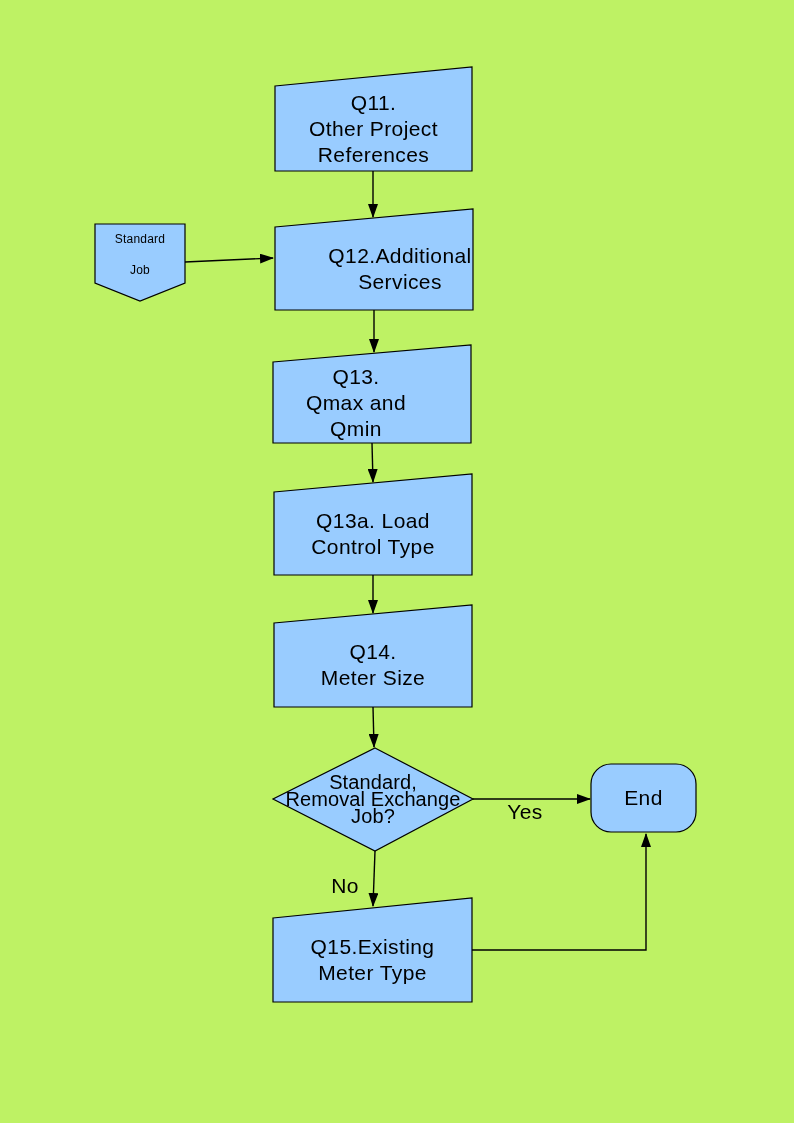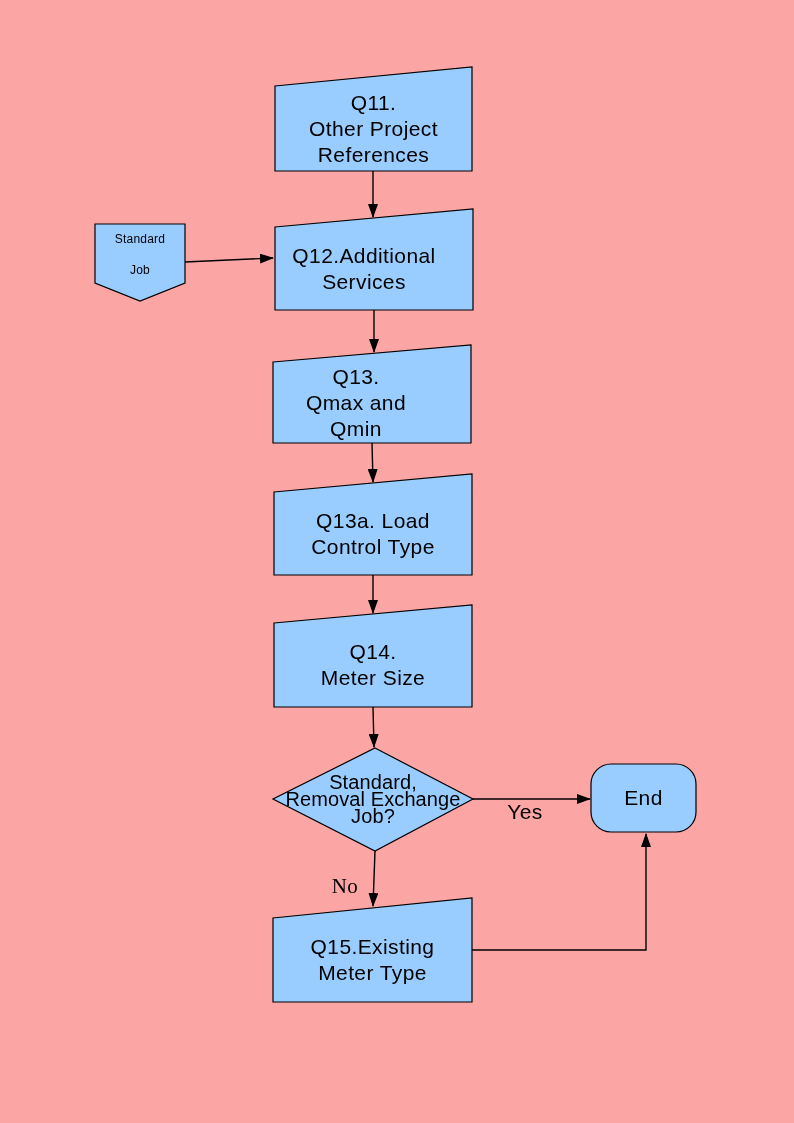--- a/index.html
+++ b/index.html
@@ -4,21 +4,21 @@
 <style>
   html, body {
     margin: 0;
     padding: 0;
     background: #ffffff;
   }
   .page {
     position: relative;
     width: 794px;
     height: 1123px;
-    background: #fca5a5;
+    background: #bef264;
     font-family: "Liberation Sans", sans-serif;
     overflow: hidden;
   }
   .diagram-svg {
     position: absolute;
     left: 0;
     top: 0;
     width: 794px;
     height: 1123px;
   }
@@ -98,32 +98,32 @@
     <polygon class="shape" points="375,748 473,799 375,851 273,799" fill="#99ccff"></polygon>
     <rect class="shape" x="591" y="764" width="105" height="68" rx="20" ry="20" fill="#99ccff"></rect>
     <polygon class="shape" points="273,918 472,898 472,1002 273,1002" fill="#99ccff"></polygon>
   </svg>
 
   <div class="node-label" style="left:275px; top:86px;  width:197px; height:85px;">Q11.
 Other Project
 References</div>
   <div class="node-label medium" style="left:95px; top:224px; width:90px; height:62px;">Standard
 Job</div>
-  <div class="node-label" style="left:275px; top:227px; width:178px; height:83px;">Q12.Additional
+  <div class="node-label" style="left:275px; top:227px; width:178px; height:83px;padding-left:36px;">Q12.Additional
 Services</div>
   <div class="node-label" style="left:273px; top:362px; width:166px; height:81px;">Q13.
 Qmax and
 Qmin</div>
   <div class="node-label" style="left:274px; top:492px; width:198px; height:83px;">Q13a. Load
 Control Type</div>
   <div class="node-label" style="left:274px; top:623px; width:198px; height:84px;">Q14.
 Meter Size</div>
   <div class="node-label small" style="left:283px; top:753px; width:180px; height:93px;">Standard,
 Removal Exchange
 Job?</div>
   <div class="node-label" style="left:591px; top:764px; width:105px; height:68px;">End</div>
   <div class="node-label" style="left:273px; top:918px; width:199px; height:84px;">Q15.Existing
 Meter Type</div>
 
   <div class="edge-label" style="left:494px; top:770px; width:62px; height:28px;margin-top:28px;">Yes</div>
-  <div class="edge-label" style="left:320px; top:872px; width:50px; height:28px;font-family:Liberation Serif, serif;">No</div>
+  <div class="edge-label" style="left:320px; top:872px; width:50px; height:28px;">No</div>
 
 </div>
 
 </body></html>

